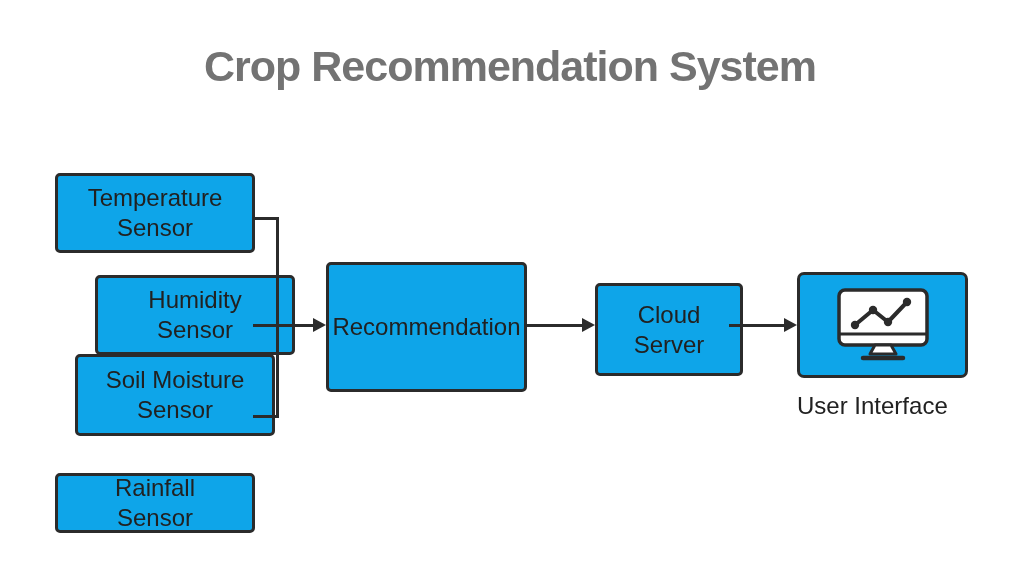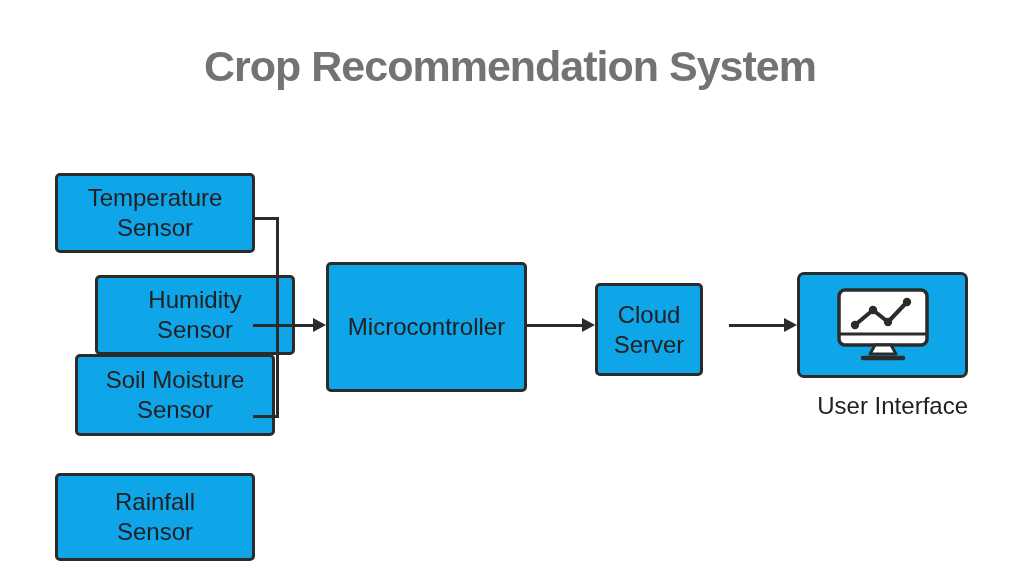--- a/index.html
+++ b/index.html
@@ -33,23 +33,23 @@
     border: 3px solid #2b2b2b;
     border-radius: 5px;
     font-size: 24px;
     line-height: 1.25;
     color: #212121;
     white-space: pre-line;
   }
   .node-temperature { left: 55px;  top: 173px; width: 200px; height: 80px; }
   .node-humidity    { left: 55px;  top: 275px; width: 200px; height: 80px; margin-left: 40px; }
   .node-soil        { left: 55px;  top: 354px; width: 200px; height: 82px; margin-left: 20px; }
-  .node-rainfall    { left: 55px;  top: 473px; width: 200px; height: 88px; }
+  .node-rainfall    { left: 55px;  top: 473px; width: 200px; height: 60px; }
   .node-micro       { left: 326px; top: 262px; width: 201px; height: 130px; }
-  .node-cloud       { left: 595px; top: 283px; width: 108px; height: 93px; }
+  .node-cloud       { left: 595px; top: 283px; width: 148px; height: 93px; }
   .node-ui          { left: 797px; top: 272px; width: 171px; height: 106px; border-radius: 7px; }
 
   .hline, .vline { position: absolute; background: #2b2b2b; }
   .hline { height: 3px; }
   .vline { width: 3px; }
 
   .bracket-top    { left: 253px; top: 217px; width: 26px; }
   .bracket-vert   { left: 276px; top: 217px; height: 201px; }
   .bracket-bottom { left: 253px; top: 415px; width: 26px; }
 
@@ -64,21 +64,21 @@
     border-bottom: 7px solid transparent;
     border-left: 13px solid #2b2b2b;
   }
   .arrowhead-1 { left: 313px; top: 318px; }
   .arrowhead-2 { left: 582px; top: 318px; }
   .arrowhead-3 { left: 784px; top: 318px; }
 
   .ui-label {
     position: absolute;
     left: 797px; top: 392px; width: 171px;
-    text-align: right;
+    text-align: left;
     font-size: 24px;
     color: #212121;
   }
   .monitor-svg { display: block; }
 </style>
 </head>
 <body>
 
 <div class="diagram">
 
@@ -102,21 +102,21 @@
   </div>
 
   <div class="hline bracket-top"></div>
   <div class="vline bracket-vert"></div>
   <div class="hline bracket-bottom"></div>
 
   <div class="hline arrow1-line"></div>
   <div class="arrowhead arrowhead-1"></div>
 
   <div class="node node-micro">
-    <span>Microcontroller</span>
+    <span>Recommendation</span>
   </div>
 
   <div class="hline arrow2-line"></div>
   <div class="arrowhead arrowhead-2"></div>
 
   <div class="node node-cloud">
     <span>Cloud
 Server</span>
   </div>
 

